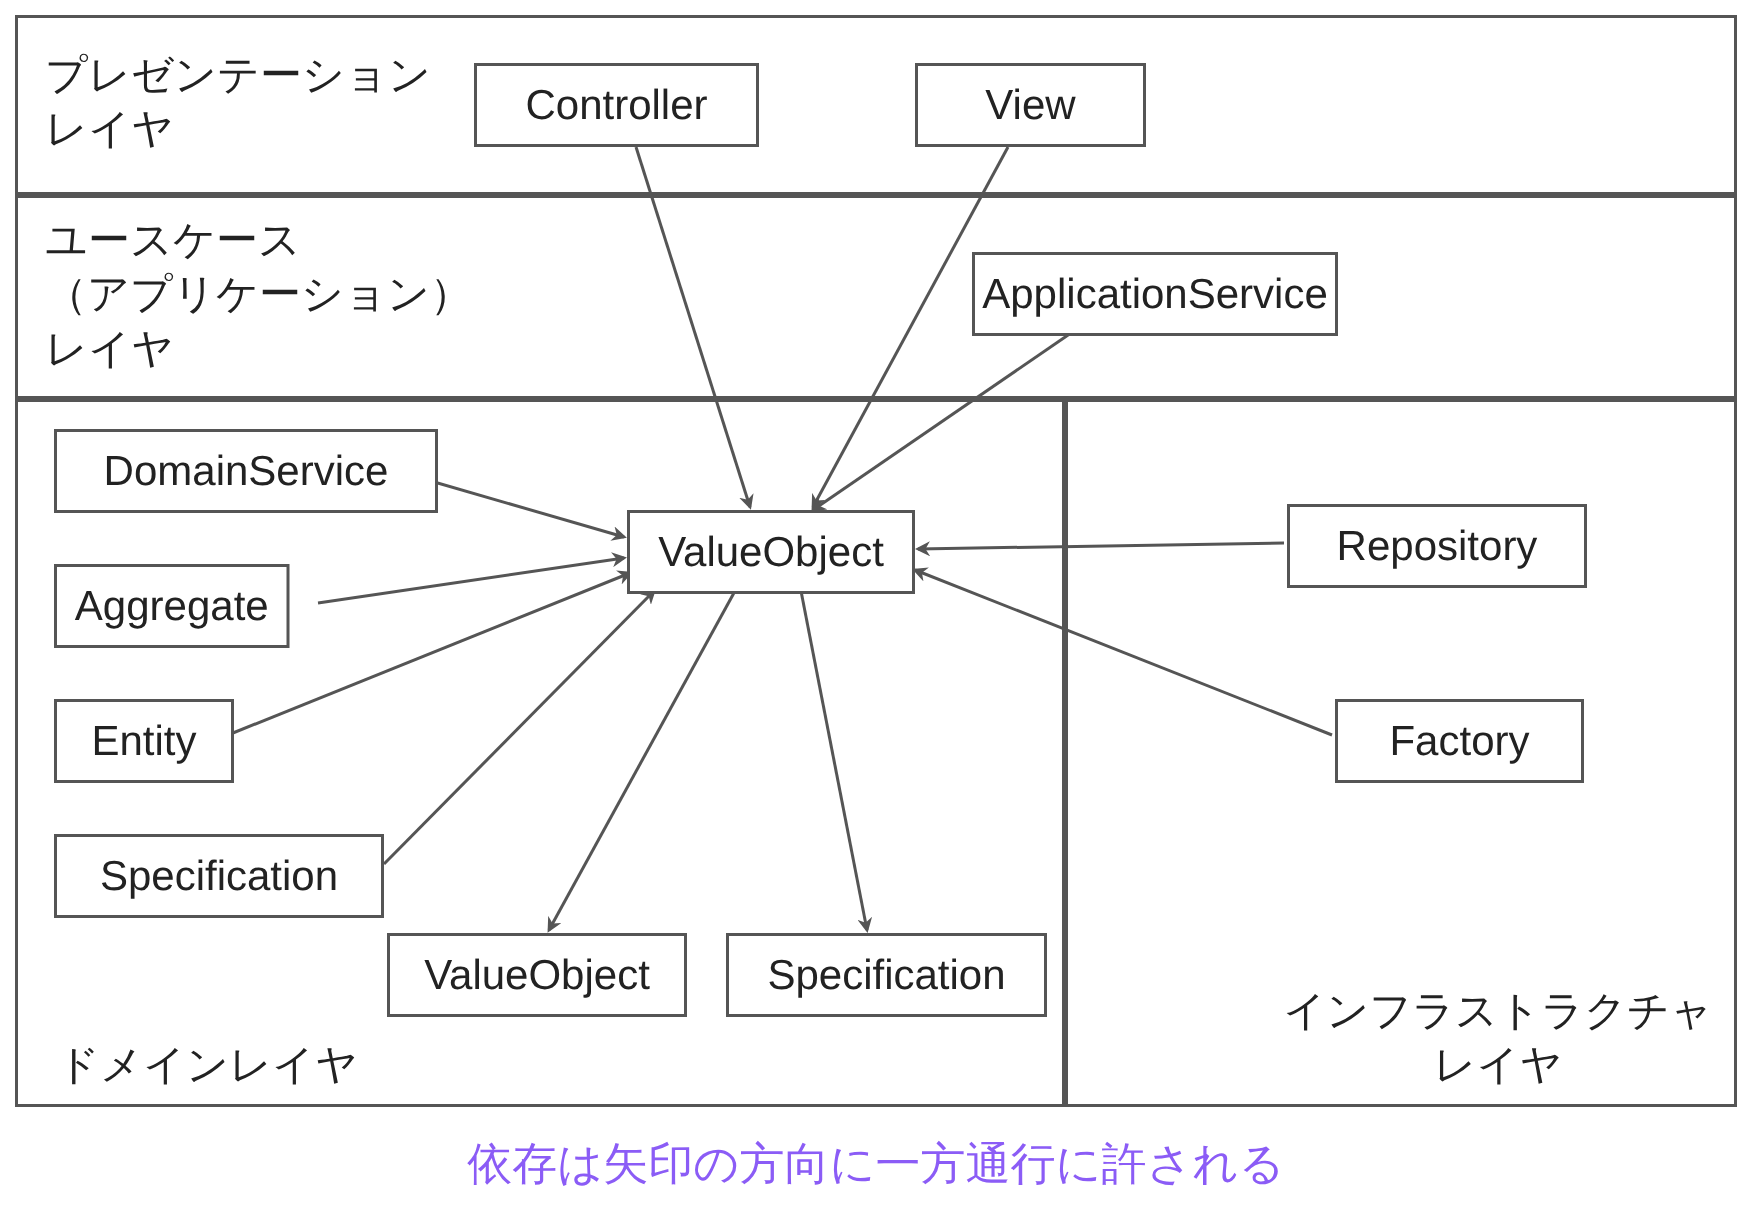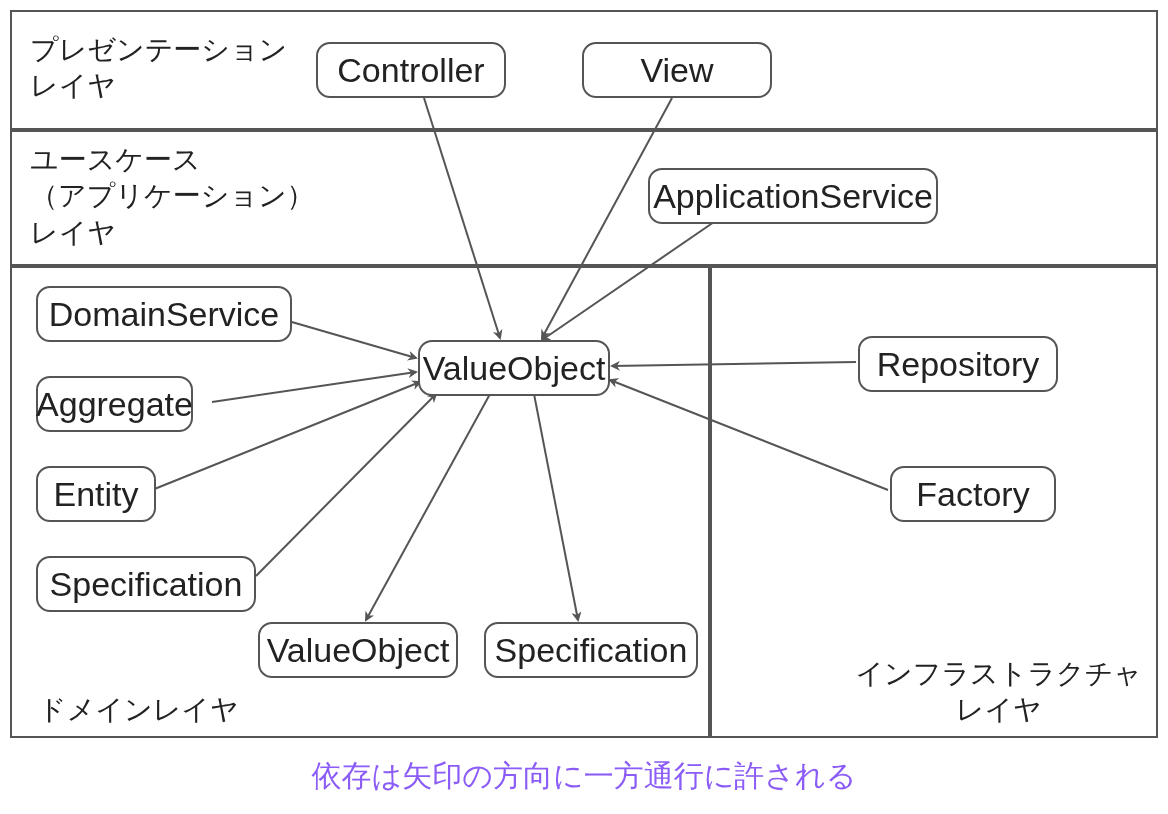--- a/index.html
+++ b/index.html
@@ -21,26 +21,26 @@
   .layer-label {
     position: absolute;
     font-size: 28px;
     color: #222;
     line-height: 1.3;
     white-space: pre;
   }
   .node {
     position: absolute;
     border: 2px solid #555;
-    border-radius: 14px;
+    border-radius: 0;
     box-sizing: border-box;
     display: flex;
     align-items: center;
     justify-content: center;
-    font-size: 34px;
+    font-size: 28px;
     color: #222;
     background: #fff;
     padding: 0 14px;
     white-space: nowrap;
   }
   .caption {
     position: absolute;
     font-size: 30px;
     color: #8b5cf6;
     text-align: center;
@@ -97,22 +97,22 @@
     <line x1="856" y1="362" x2="612" y2="366" stroke="#555" stroke-width="2" marker-end="url(#arrowhead)"></line>
 
     <line x1="888" y1="490" x2="610" y2="380" stroke="#555" stroke-width="2" marker-end="url(#arrowhead)"></line>
 
     <line x1="490" y1="394" x2="366" y2="620" stroke="#555" stroke-width="2" marker-end="url(#arrowhead)"></line>
 
     <line x1="534" y1="394" x2="578" y2="620" stroke="#555" stroke-width="2" marker-end="url(#arrowhead)"></line>
   </svg>
 
   <div class="node" style="left:316px; top:42px; width:190px; height:56px;">Controller</div>
-  <div class="node" style="left:582px; top:42px; width:190px; height:56px;">View</div>
-  <div class="node" style="left:648px; top:168px; width:290px; height:56px;">ApplicationService</div>
+  <div class="node" style="left:610px; top:42px; width:154px; height:56px;">View</div>
+  <div class="node" style="left:648px; top:168px; width:244px; height:56px;">ApplicationService</div>
 
   <div class="node" style="left:36px; top:286px; width:256px; height:56px;">DomainService</div>
   <div class="node" style="left:36px; top:376px; width:157px; height:56px;">Aggregate</div>
   <div class="node" style="left:36px; top:466px; width:120px; height:56px;">Entity</div>
   <div class="node" style="left:36px; top:556px; width:220px; height:56px;">Specification</div>
 
   <div class="node" style="left:418px; top:340px; width:192px; height:56px;">ValueObject</div>
 
   <div class="node" style="left:258px; top:622px; width:200px; height:56px;">ValueObject</div>
   <div class="node" style="left:484px; top:622px; width:214px; height:56px;">Specification</div>

